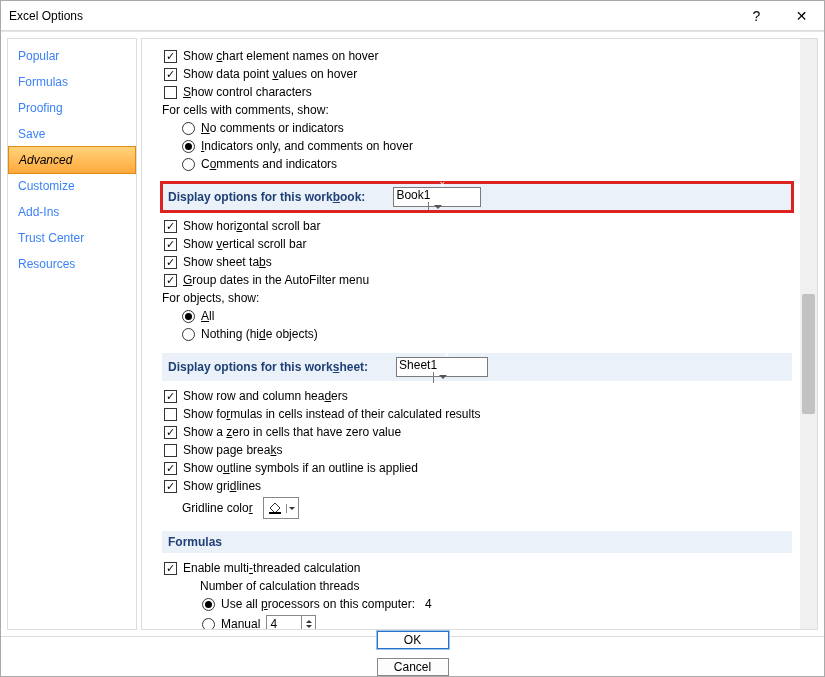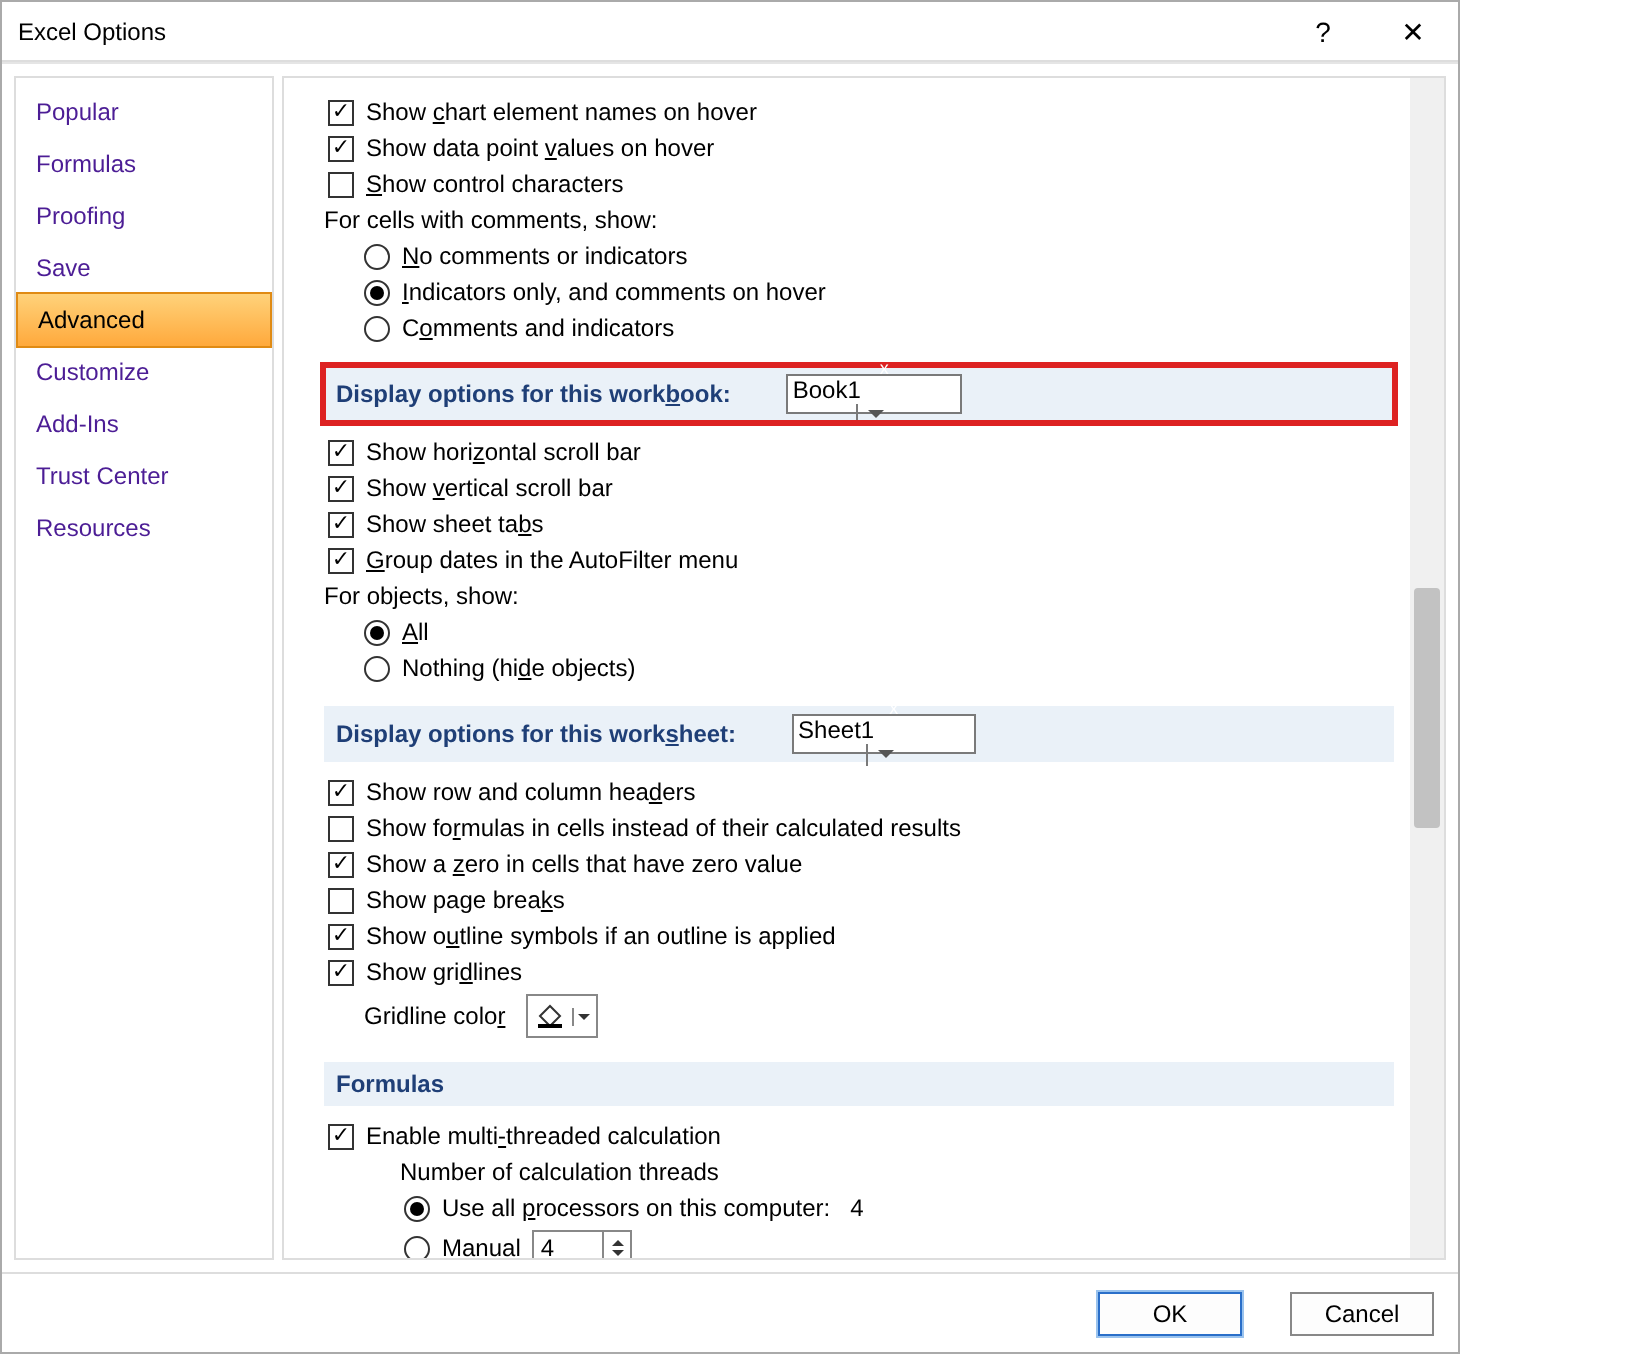--- a/index.html
+++ b/index.html
@@ -1,24 +1,24 @@
 <!DOCTYPE html>
 <html><head>
 <meta charset="utf-8">
 <style>
   * { box-sizing: border-box; font-family: "Segoe UI", Tahoma, sans-serif; }
   body { margin:0; width:825px; height:677px; background:#fff; color:#000; font-size:12px; }
-  .dialog { width:730px; height:677px; border:1px solid #aaa; display:flex; flex-direction:column; }
+  .dialog { width:825px; height:677px; border:1px solid #aaa; display:flex; flex-direction:column; }
   .titlebar { height:30px; display:flex; align-items:center; padding:0 0 0 8px; border-bottom:1px solid #ddd; }
   .titlebar .title { flex:1; font-size:12px; }
   .titlebar .btn { width:45px; height:30px; display:flex; align-items:center; justify-content:center; font-size:14px; }
   .body { flex:1; display:flex; overflow:hidden; border-top:1px solid #e5e5e5; }
   .sidebar { width:130px; background:#fff; border-right:1px solid #ddd; padding:4px 0; margin:6px 0 6px 6px; border:1px solid #ddd;}
-  .sidebar .item { padding:6px 10px; color:#4c1d95; cursor:pointer; font-size:12px; }
-  .sidebar .item.selected { background:linear-gradient(#ffd27a,#ffa93c); border:1px solid #e08b14; color:#000; margin:-1px 0; }
+  .sidebar .item { padding:6px 10px; color:#3b82f6; cursor:pointer; font-size:12px; }
+  .sidebar .item.selected { background:linear-gradient(#ffd27a,#ffa93c); border:1px solid #e08b14; color:#000; margin:-1px 0;font-style:italic; }
   .content-wrap { flex:1; display:flex; margin:6px 6px 6px 4px; border:1px solid #ddd; }
   .content { flex:1; overflow:hidden; padding:8px 8px 0 20px; position:relative; }
   .scrollbar { width:17px; background:#f0f0f0; position:relative; }
   .scrollbar .thumb { position:absolute; left:2px; right:2px; top:255px; height:120px; background:#c2c2c2; border-radius:2px; }
   .chk-row, .rad-row { display:flex; align-items:center; gap:6px; padding:2px 2px; }
   .chk, .rad { width:13px; height:13px; border:1px solid #333; display:flex; align-items:center; justify-content:center; flex:none; }
   .rad { border-radius:50%; }
   .chk.checked::after { content:"✓"; font-size:11px; line-height:11px; color:#000; }
   .rad.checked::after { content:""; width:7px; height:7px; background:#000; border-radius:50%; }
   .indent1 { padding-left:20px; }
@@ -38,21 +38,21 @@
   .color-btn .car::after{content:""; border:3px solid transparent; border-top-color:#333; margin-top:3px;}
   .spin { display:inline-flex; border:1px solid #888; height:18px; }
   .spin input { border:none; width:34px; padding:0 3px; font-size:12px;}
   .spin .arrows { width:14px; border-left:1px solid #888; display:flex; flex-direction:column;}
   .spin .arrows div{flex:1; display:flex; align-items:center; justify-content:center;}
   .spin .arrows div::after{content:""; border:3px solid transparent;}
   .spin .arrows .up::after{ border-bottom-color:#333;}
   .spin .arrows .dn::after{ border-top-color:#333;}
   u { text-decoration: underline; }
   .txt { font-size:12px; }
-  .footer { height:40px; border-top:1px solid #ddd; display:flex; justify-content:flex-end; align-items:center; gap:24px; padding:0 12px; }
+  .footer { height:40px; border-top:1px solid #ddd; display:flex; justify-content:flex-end; align-items:center; gap:9px; padding:0 12px;flex-direction:column; }
   .footer button { width:72px; height:22px; border:1px solid #888; background:#fdfdfd; font-size:12px;}
   .footer button.primary { border:1px solid #2a6fc9; outline:1px solid #9ac3ee; }
   .gridline-row{display:flex; align-items:center; gap:10px; padding:2px 0 2px 20px;}
   .threads-label{padding:2px 0 2px 38px;}
 </style>
 </head>
 <body>
 
 <div class="dialog">
   <div class="titlebar">

